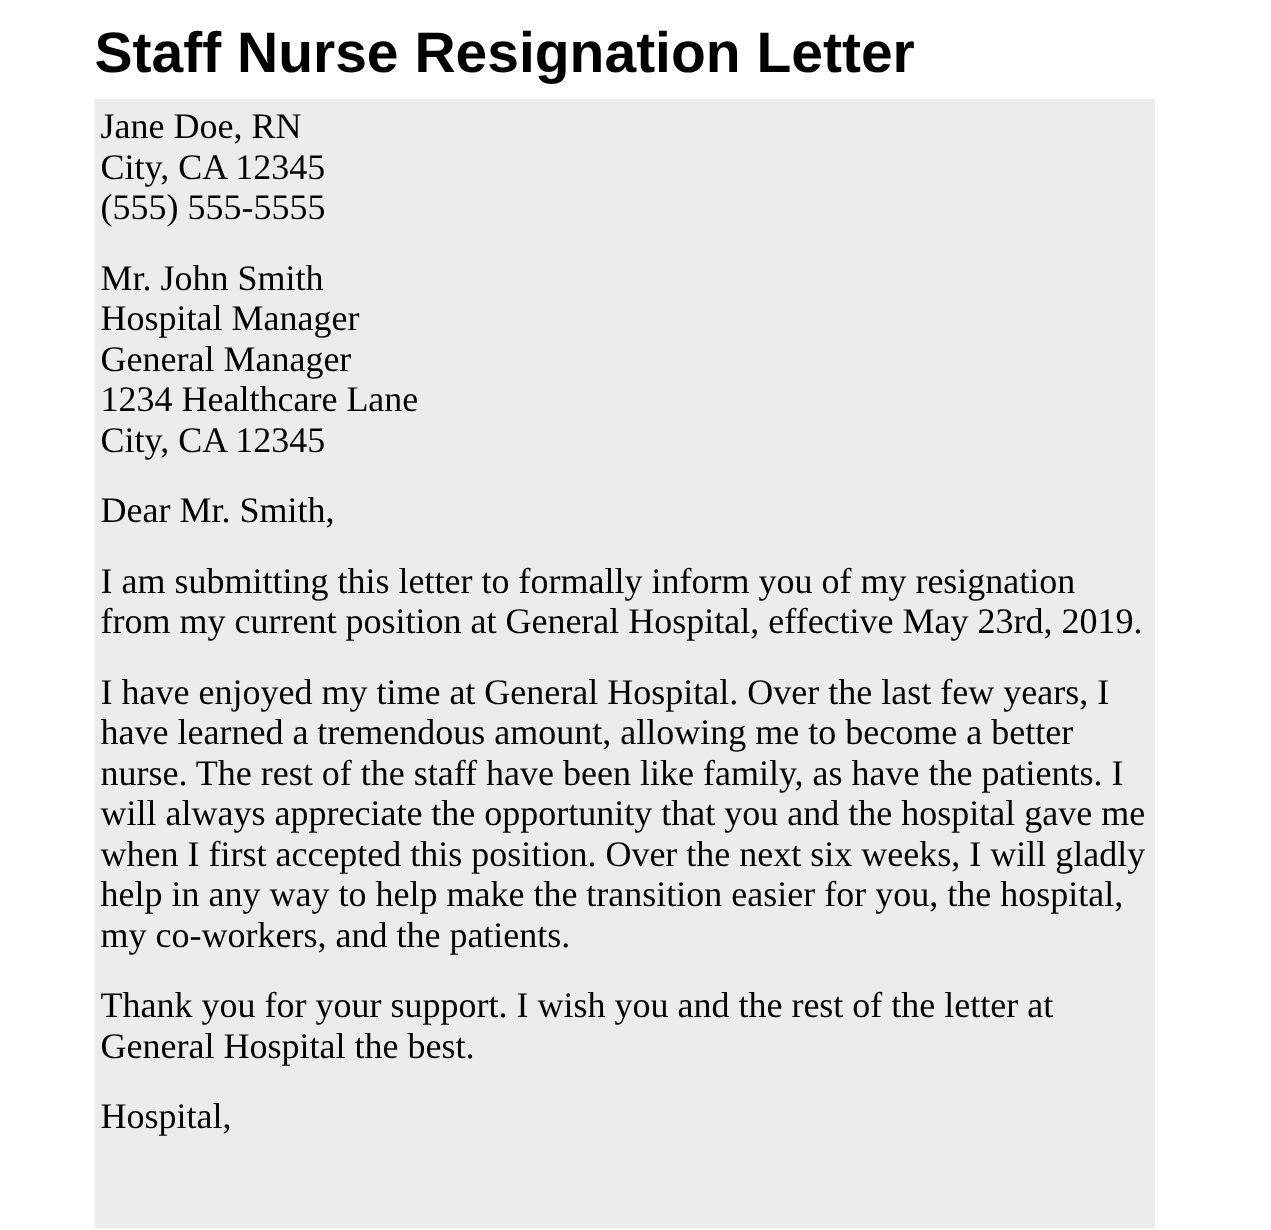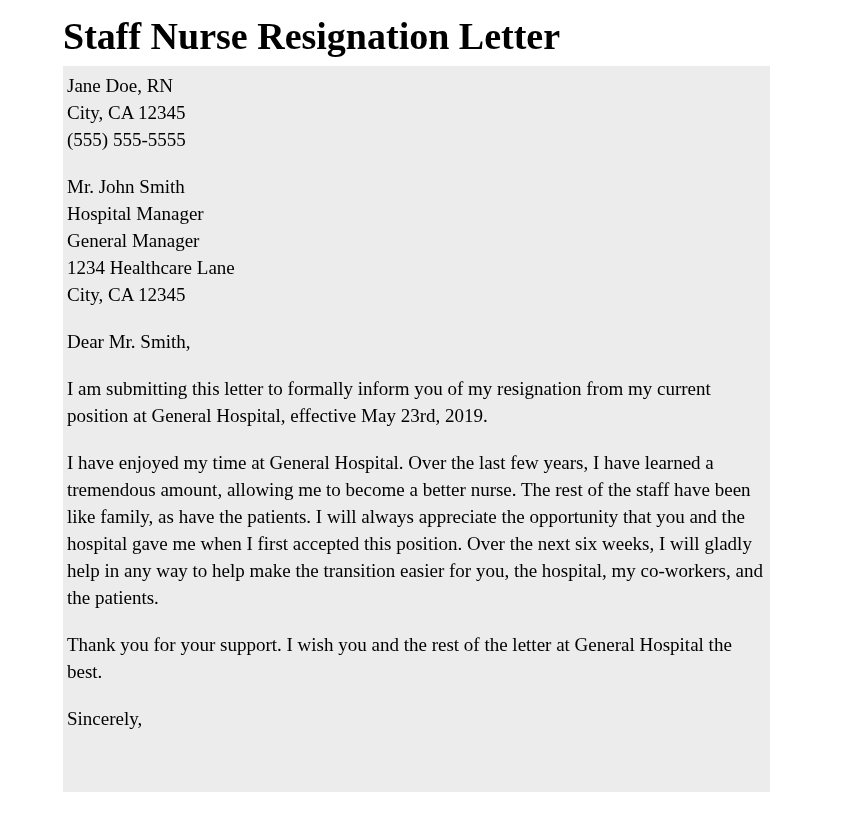--- a/index.html
+++ b/index.html
@@ -12,36 +12,36 @@
     height: 820px;
     overflow: hidden;
     font-family: "Liberation Serif", "DejaVu Serif", serif;
     color: #000000;
   }
   .page {
     padding-left: 63px;
     padding-top: 14px;
   }
   h1.doc-title {
-    font-family: Liberation Serif, serif;
+    font-family: Liberation Sans, sans-serif;
     font-weight: bold;
     font-size: 38px;
     line-height: 44px;
     margin: 0 0 8px 0;
     color: #000000;
   }
   .letter-box {
     background: #ececec;
     width: 707px;
     box-sizing: border-box;
     padding: 6px 6px 60px 4px;
   }
   .letter-box .block {
     margin: 0 0 20px 0;
-    font-size: 19px;
+    font-size: 24px;
     line-height: 27px;
   }
   .letter-box .block:last-child {
     margin-bottom: 0;
   }
   .line {
     display: block;
   }
 </style>
 </head>
@@ -69,16 +69,16 @@
     </p>
 
     <p class="block">Dear Mr. Smith,</p>
 
     <p class="block">I am submitting this letter to formally inform you of my resignation from my current position at General Hospital, effective May 23rd, 2019.</p>
 
     <p class="block">I have enjoyed my time at General Hospital. Over the last few years, I have learned a tremendous amount, allowing me to become a better nurse. The rest of the staff have been like family, as have the patients. I will always appreciate the opportunity that you and the hospital gave me when I first accepted this position. Over the next six weeks, I will gladly help in any way to help make the transition easier for you, the hospital, my co-workers, and the patients.</p>
 
     <p class="block">Thank you for your support. I wish you and the rest of the letter at General Hospital the best.</p>
 
-    <p class="block">Sincerely,</p>
+    <p class="block">Hospital,</p>
 
   </div>
 </div>
 
 </body></html>

